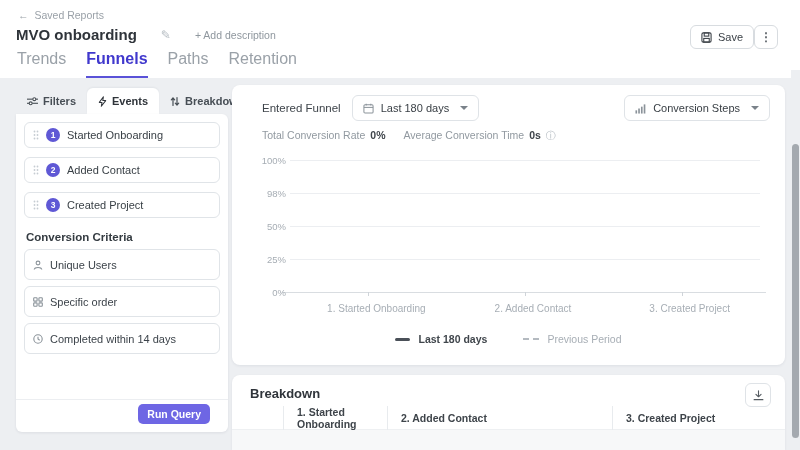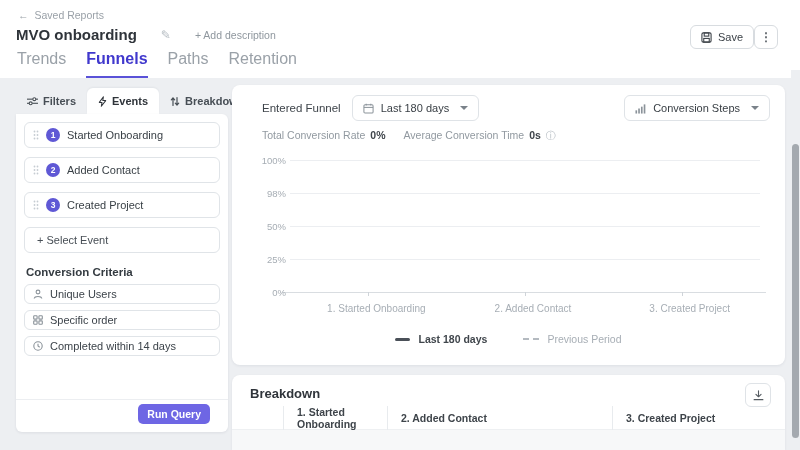--- a/index.html
+++ b/index.html
@@ -41,21 +41,21 @@
                background:#fff; border-radius:0 6px 6px 6px; box-shadow:0 1px 3px rgba(20,30,50,.08); }
   .left-card-body { padding:8px 8px 0 8px; }
   .pill { display:flex; align-items:center; gap:7px; height:26px; padding:0 8px;
           border:1px solid #e0e4e8; border-radius:6px; background:#fff;
           font-size:11px; color:#383f45; cursor:pointer; margin-bottom:9px; }
   .pill .drag { color:#c6ccd2; }
   .step-badge { width:14px; height:14px; border-radius:50%; background:#5f58d5; color:#fff;
                 font-size:8.5px; font-weight:bold; display:flex; align-items:center; justify-content:center; }
   .pill.select-event { color:#474e55; padding-left:12px; }
   .criteria-heading { font-size:11.5px; font-weight:bold; color:#343b41; margin:13px 2px 6px 2px; }
-  .pill.criteria { height:20px; margin-bottom:6px; color:#3c434a; }
+  .pill.criteria { height:31px; margin-bottom:6px; color:#3c434a; }
   .pill.criteria .cicon { color:#8b939a; }
   .left-footer { position:absolute; left:0; right:0; bottom:0; height:33px; border-top:1px solid #eceef1; }
   .run-query { position:absolute; right:18px; bottom:8px; background:#6e66e4; color:#fff;
                font-size:10.5px; font-weight:bold; border:none; border-radius:5px; padding:4px 9px; cursor:pointer; }
 
   
   .chart-card { position:absolute; left:232px; top:85px; width:553px; height:280px;
                 background:#fff; border-radius:8px; box-shadow:0 1px 3px rgba(20,30,50,.07); }
   .funnel-controls { position:absolute; left:30px; right:15px; top:10px; height:26px;
                      display:flex; align-items:center; }
@@ -224,23 +224,20 @@
           <circle cx="1.5" cy="5" r="0.9"></circle>
             <circle cx="4.5" cy="5" r="0.9"></circle>
           <circle cx="1.5" cy="8.5" r="0.9"></circle>
             <circle cx="4.5" cy="8.5" r="0.9"></circle>
         </svg>
       </span>
       <span class="step-badge">3</span>
       <span>Created Project</span>
     </div>
 
-    <div class="pill select-event">
-      <span>+ Select Event</span>
-    </div>
 
     <div class="criteria-heading">Conversion Criteria</div>
 
     <div class="pill criteria">
       <span class="cicon">
         <svg width="10" height="10" viewBox="0 0 10 10" fill="none" stroke="currentColor" stroke-width="1.1">
           <circle cx="5" cy="3" r="1.9"></circle>
           <path d="M1.2 9.5 C1.6 6.8 8.4 6.8 8.8 9.5"></path>
         </svg>
       </span>

